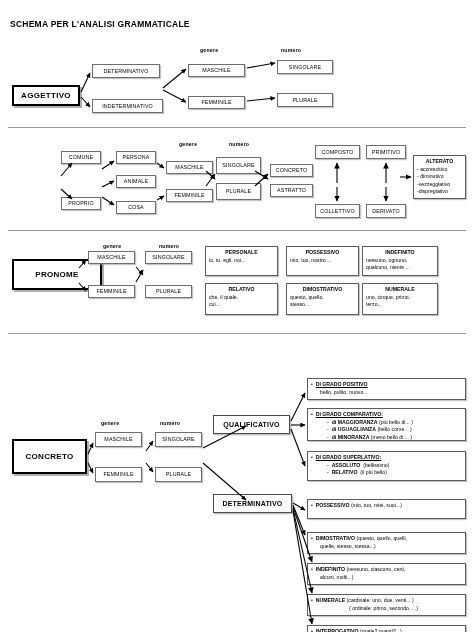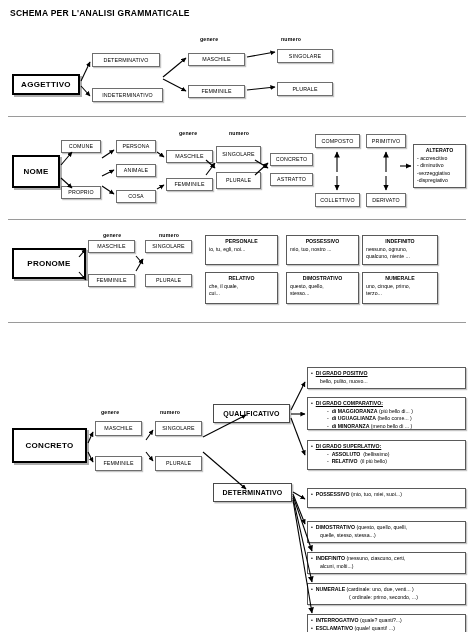--- a/index.html
+++ b/index.html
@@ -1,18 +1,18 @@
 <!DOCTYPE html>
 <html><head>
 <meta charset="utf-8">
 <style>
   html,body{margin:0;padding:0;background:#fff;}
   body{width:474px;height:632px;position:relative;overflow:hidden;
        font-family:"Liberation Sans","DejaVu Sans",sans-serif;color:#000;}
-  .page{position:absolute;inset:0;}
+  .page{position:absolute;inset:0;margin-top:11px;}
 
   .title{position:absolute;left:10px;top:8px;font-size:8.5px;font-weight:bold;
          letter-spacing:.25px;white-space:nowrap;}
 
   .divider{position:absolute;height:0;border-top:1.2px solid #9a9a9a;}
 
   
   .bx{position:absolute;box-sizing:border-box;border:1px solid #6e6e6e;
       background:#fff;display:flex;align-items:center;justify-content:center;
       text-align:center;font-size:5.3px;letter-spacing:.15px;line-height:1.25;
@@ -58,21 +58,20 @@
   <div class="bx" style="left:92px;top:53px;width:68px;height:14px;">DETERMINATIVO</div>
   <div class="bx" style="left:92px;top:88px;width:71px;height:14px;">INDETERMINATIVO</div>
   <div class="bx" style="left:188px;top:53px;width:57px;height:13px;">MASCHILE</div>
   <div class="bx" style="left:188px;top:85px;width:57px;height:13px;">FEMMINILE</div>
   <div class="bx" style="left:277px;top:49px;width:56px;height:14px;">SINGOLARE</div>
   <div class="bx" style="left:277px;top:82px;width:56px;height:14px;">PLURALE</div>
 
   <div class="lbl" style="left:179px;top:130px;">genere</div>
   <div class="lbl" style="left:229px;top:130px;">numero</div>
 
-  <div class="root" style="left:12px;top:155px;width:48px;height:33px;">NOME</div>
   <div class="bx" style="left:61px;top:140px;width:40px;height:13px;">COMUNE</div>
   <div class="bx" style="left:61px;top:186px;width:40px;height:13px;">PROPRIO</div>
   <div class="bx" style="left:116px;top:140px;width:40px;height:13px;">PERSONA</div>
   <div class="bx" style="left:116px;top:164px;width:40px;height:13px;">ANIMALE</div>
   <div class="bx" style="left:116px;top:190px;width:40px;height:13px;">COSA</div>
 
   <div class="bx" style="left:166px;top:150px;width:47px;height:13px;">MASCHILE</div>
   <div class="bx" style="left:166px;top:178px;width:47px;height:13px;">FEMMINILE</div>
   <div class="bx" style="left:216px;top:146px;width:45px;height:17px;">SINGOLARE</div>
   <div class="bx" style="left:216px;top:172px;width:45px;height:17px;">PLURALE</div>
@@ -88,21 +87,21 @@
     <div class="ctr ttl">ALTERATO</div>
     <div>- accrescitivo</div>
     <div>- diminutivo</div>
     <div>-vezzeggiativo</div>
     <div>-dispregiativo</div>
   </div>
 
   <div class="lbl" style="left:103px;top:232px;">genere</div>
   <div class="lbl" style="left:159px;top:232px;">numero</div>
 
-  <div class="root" style="left:12px;top:248px;width:74px;height:31px;">PRONOME</div>
+  <div class="root" style="left:12px;top:248px;width:90px;height:31px;">PRONOME</div>
   <div class="bx" style="left:88px;top:240px;width:47px;height:13px;">MASCHILE</div>
   <div class="bx" style="left:88px;top:274px;width:47px;height:13px;">FEMMINILE</div>
   <div class="bx" style="left:145px;top:240px;width:47px;height:13px;">SINGOLARE</div>
   <div class="bx" style="left:145px;top:274px;width:47px;height:13px;">PLURALE</div>
 
   <div class="tb" style="left:205px;top:235px;width:73px;height:30px;">
     <div class="ctr ttl">PERSONALE</div>
     <div>io, tu, egli, noi...</div>
   </div>
   <div class="tb" style="left:286px;top:235px;width:73px;height:30px;">

